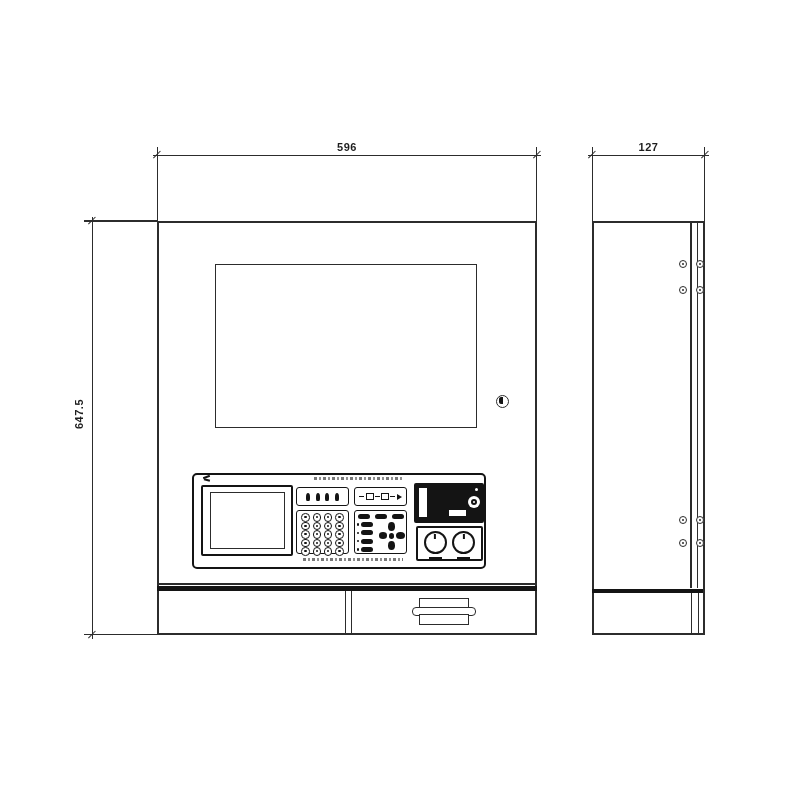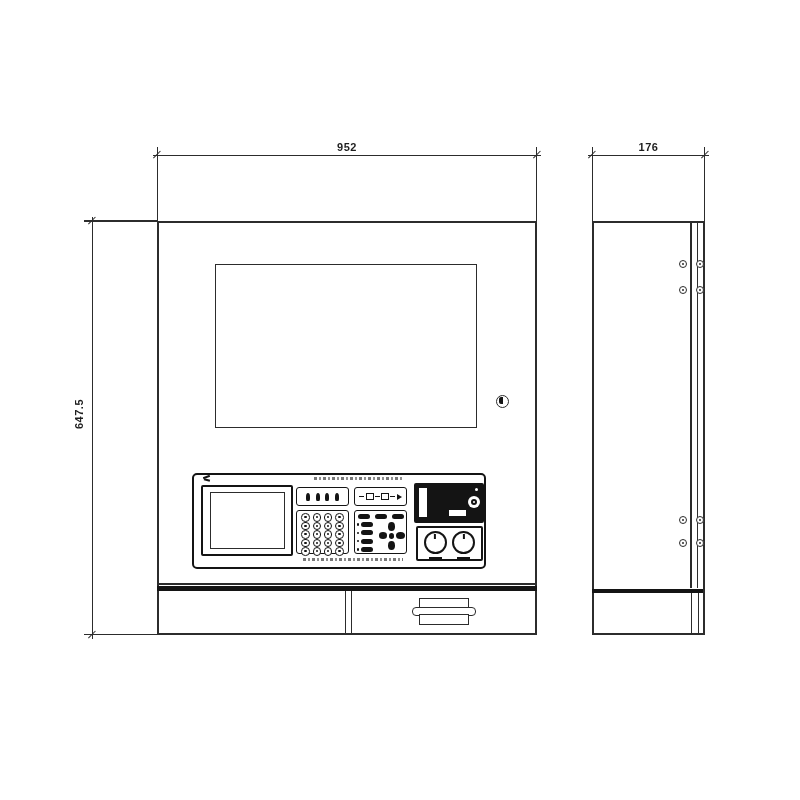--- a/index.html
+++ b/index.html
@@ -44,28 +44,28 @@
 </head>
 <body>
 
 <div class="page">
 
   <div class="abs dline" style="left:153px;top:155px;width:388px;height:1.3px;"></div>
   <div class="abs tick" style="left:152px;top:154px;"></div>
   <div class="abs tick" style="left:532px;top:154px;"></div>
   <div class="abs dline" style="left:156.5px;top:147px;width:1.3px;height:74px;"></div>
   <div class="abs dline" style="left:535.8px;top:147px;width:1.3px;height:74px;"></div>
-  <div class="abs dim-label" style="left:157px;top:141px;width:380px;">952</div>
+  <div class="abs dim-label" style="left:157px;top:141px;width:380px;">596</div>
 
   <div class="abs dline" style="left:588px;top:155px;width:121px;height:1.3px;"></div>
   <div class="abs tick" style="left:587px;top:154px;"></div>
   <div class="abs tick" style="left:700px;top:154px;"></div>
   <div class="abs dline" style="left:591.5px;top:147px;width:1.3px;height:74px;"></div>
   <div class="abs dline" style="left:704px;top:147px;width:1.3px;height:74px;"></div>
-  <div class="abs dim-label" style="left:592px;top:141px;width:113px;">176</div>
+  <div class="abs dim-label" style="left:592px;top:141px;width:113px;">127</div>
 
   <div class="abs dline" style="left:91.5px;top:217px;width:1.3px;height:422px;"></div>
   <div class="abs tick" style="left:87px;top:220px;"></div>
   <div class="abs tick" style="left:87px;top:634px;"></div>
   <div class="abs dline" style="left:84px;top:220.4px;width:73px;height:1.3px;"></div>
   <div class="abs dline" style="left:84px;top:633.8px;width:73px;height:1.3px;"></div>
   <div class="abs dim-label" style="left:52px;top:408px;width:54px;transform:rotate(-90deg);transform-origin:center;">647.5</div>
 
   <div class="abs outline" style="left:157px;top:221px;width:380px;height:414px;border-bottom-width:2.6px;"></div>
 

